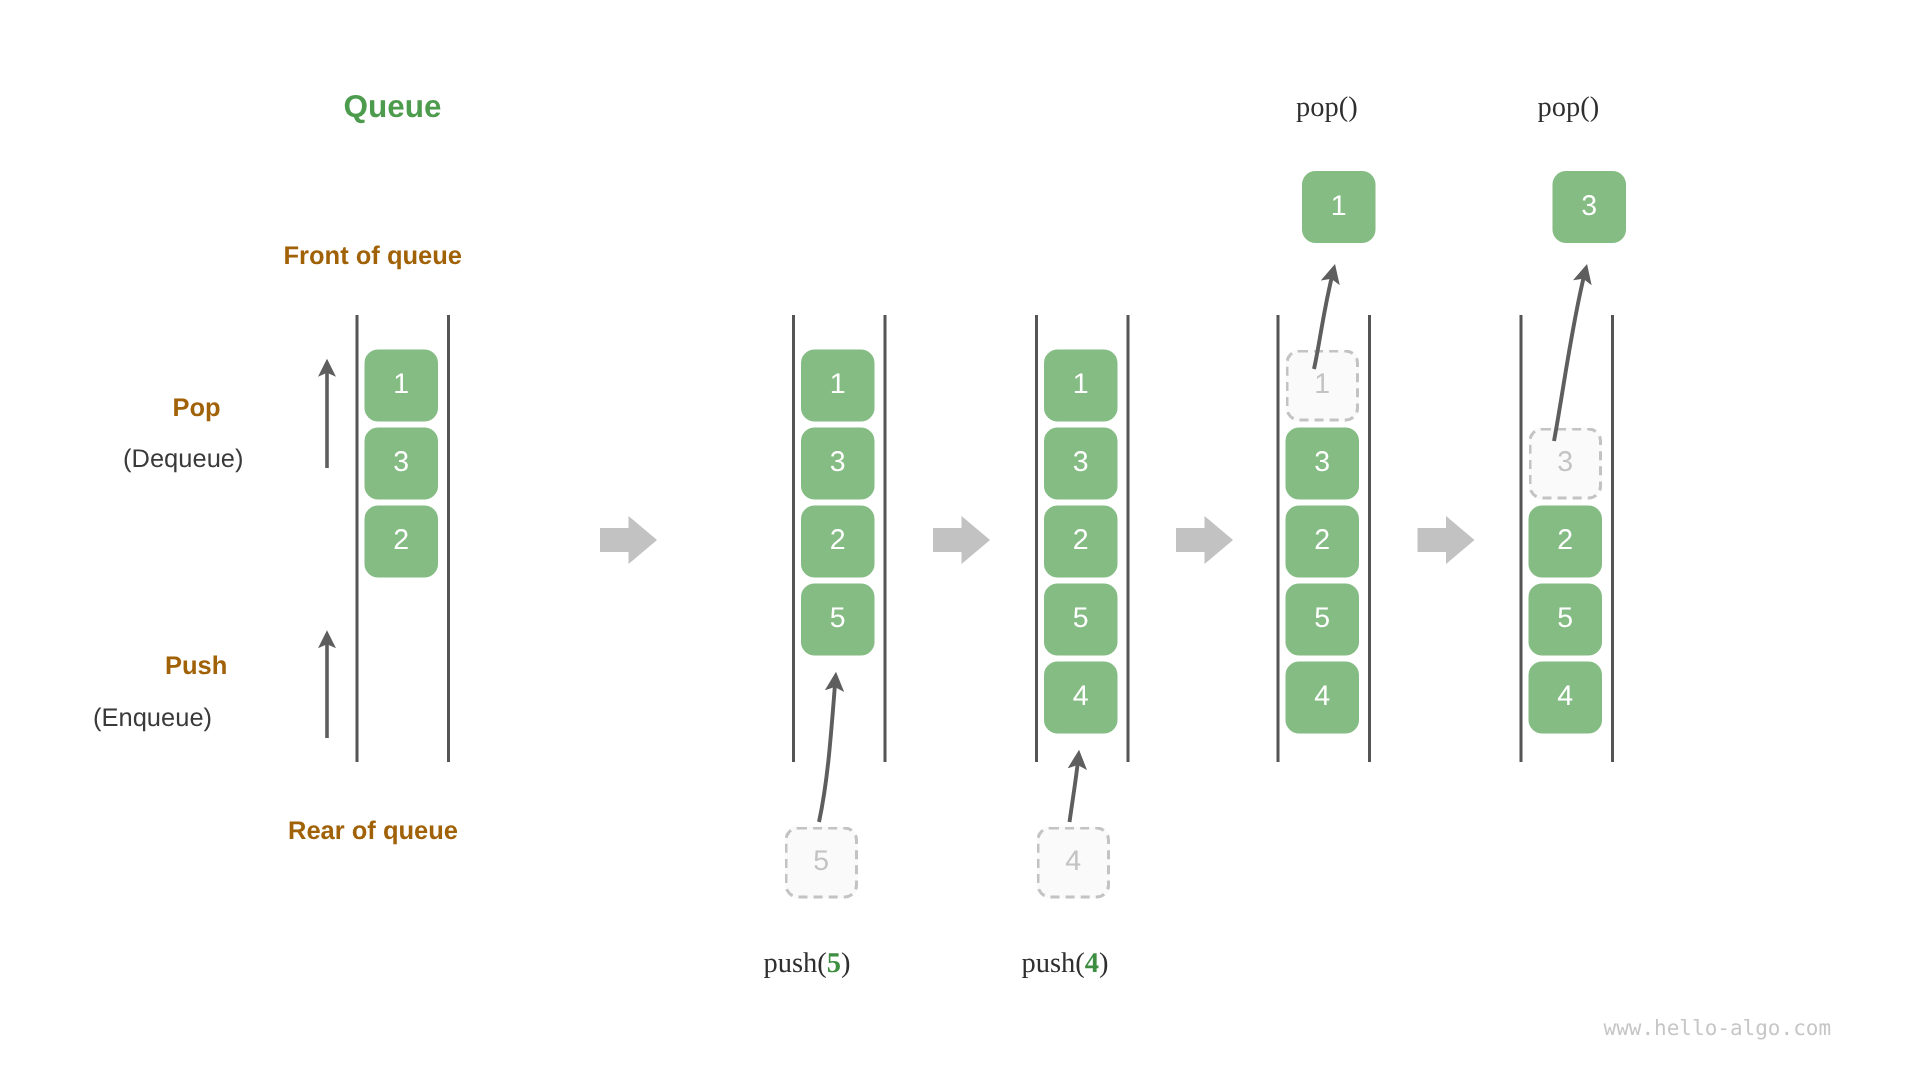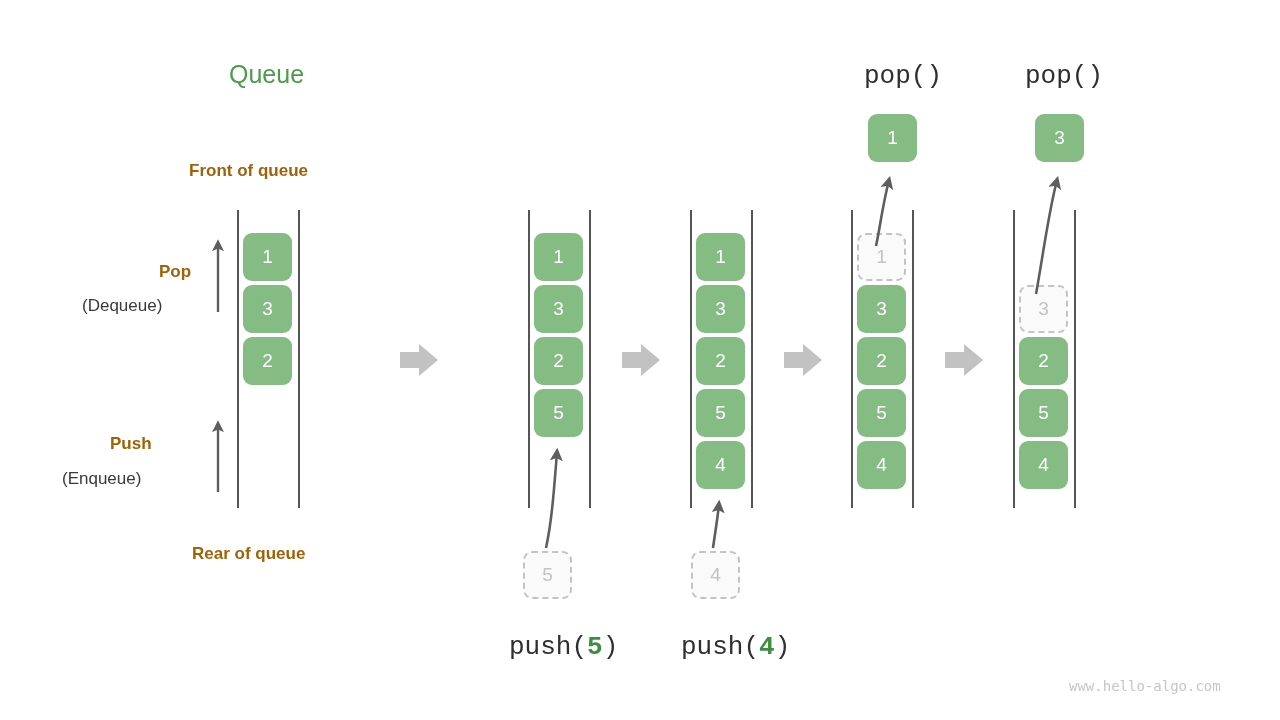--- a/index.html
+++ b/index.html
@@ -12,43 +12,43 @@
     width: 1280px;
     height: 720px;
     background: #ffffff;
     overflow: hidden;
     font-family: "Liberation Sans", sans-serif;
   }
 
   
   .title-queue {
     position: absolute;
-    font-size: 25px;
-    font-weight: normal;
+    font-size: 21px;
+    font-weight: bold;
     color: #4d9b4d;
     white-space: nowrap;
   }
   .label-bold {
     position: absolute;
     font-size: 17px;
     font-weight: bold;
     color: #a16207;
     white-space: nowrap;
   }
   .label-plain {
     position: absolute;
     font-size: 17px;
     font-weight: normal;
     color: #3a3a3a;
     white-space: nowrap;
   }
   .mono-label {
     position: absolute;
-    font-family: Liberation Mono, monospace;
-    font-size: 26px;
+    font-family: Liberation Serif, serif;
+    font-size: 19px;
     color: #2f2f2f;
     white-space: nowrap;
   }
   .mono-label .hl {
     color: #3e8e41;
     font-weight: bold;
   }
   .watermark {
     position: absolute;
     font-family: "DejaVu Sans Mono", "Liberation Mono", monospace;
@@ -99,21 +99,21 @@
 <body>
 
 <div id="stage">
 
   <div class="title-queue" style="left:229px; top:60px;">Queue</div>
 
   <div class="label-bold" style="left:189px; top:161px;">Front of queue</div>
 
   <div class="label-bold" style="left:192px; top:544px;">Rear of queue</div>
 
-  <div class="label-bold" style="left:115px; top:262px;margin-left:44px;">Pop</div>
+  <div class="label-bold" style="left:115px; top:262px;">Pop</div>
   <div class="label-plain" style="left:82px; top:296px;text-align:right;">(Dequeue)</div>
 
   <div class="label-bold" style="left:110px; top:434px;">Push</div>
   <div class="label-plain" style="left:62px; top:469px;">(Enqueue)</div>
 
   <div class="mono-label" style="left:509px; top:632px;"><span>push(</span><span class="hl">5</span><span>)</span></div>
 
   <div class="mono-label" style="left:681px; top:632px;"><span>push(</span><span class="hl">4</span><span>)</span></div>
 
   <div class="mono-label" style="left:864px; top:61px;">pop()</div>

